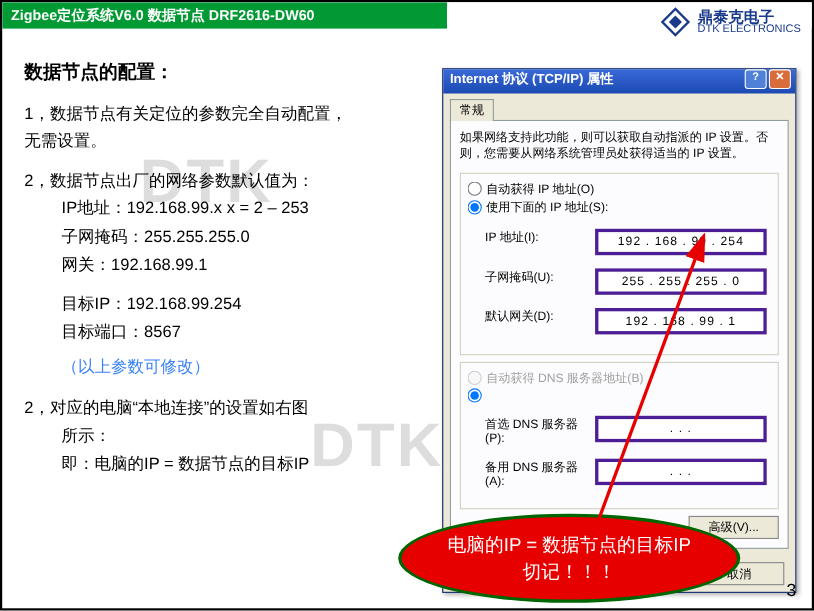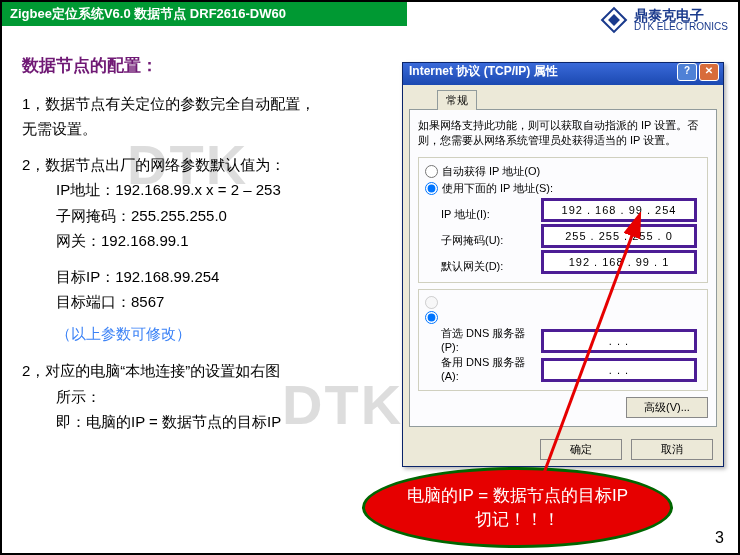--- a/index.html
+++ b/index.html
@@ -41,21 +41,21 @@
     position: absolute;
     top: 30px; left: 0; right: 0; bottom: 0;
   }
   .left-col {
     position: absolute;
     left: 20px; top: 20px; width: 360px;
     font-size: 15px;
     color: #000;
     line-height: 1.7;
   }
-  .title-red { color: #701a75; font-weight: bold; font-size: 17px; font-family: Liberation Serif, serif; }
+  .title-red { color: #000000; font-weight: bold; font-size: 17px; font-family: Liberation Serif, serif; }
   .blue-note { color: #3b82f6; }
   .watermark {
     position: absolute;
     font-size: 56px;
     font-weight: bold;
     color: rgba(120,120,120,0.25);
     font-family: Arial, sans-serif;
     letter-spacing: 2px;
     pointer-events: none;
   }
@@ -90,21 +90,21 @@
     border: 1px solid #fff;
     border-radius: 3px;
     color: #fff;
     font-size: 10px;
     line-height: 14px;
     text-align: center;
     margin-left: 2px;
     font-weight: bold;
   }
   .win-btn.help { background: #4f81d6; }
-  .tab-row { padding: 4px 6px 0 6px; margin-left: 28px; }
+  .tab-row { padding: 4px 6px 0 6px; }
   .tab {
     display: inline-block;
     background: #ece9d8;
     border: 1px solid #919b9c;
     border-bottom: none;
     padding: 2px 8px;
     font-size: 11px;
     position: relative;
     top: 1px;
   }
@@ -116,21 +116,21 @@
   }
   .desc { font-size: 11px; line-height: 1.4; margin-bottom: 8px; }
   fieldset {
     border: 1px solid #d0d0bf;
     margin: 0 0 6px 0;
     padding: 4px 6px 6px 6px;
   }
   .opt { display: flex; align-items: center; gap: 4px; font-size: 11px; margin: 2px 0; }
   .opt input[type=radio] { margin: 0; }
   .opt.gray { color: #a0a0a0; }
-  .field-row { display: flex; align-items: flex-end; margin: 2px 0; }
+  .field-row { display: flex; align-items: flex-start; margin: 12px 0; }
   .field-row label { width: 100px; font-size: 11px; padding-left: 16px; }
   .ipbox, .dotbox {
     width: 150px;
     height: 18px;
     border: 3px solid #4c1d95;
     background: #fff;
     font-size: 11px;
     line-height: 18px;
     text-align: center;
     letter-spacing: 1px;
@@ -255,20 +255,21 @@
             <div class="ipbox">255 . 255 . 255 .   0</div>
           </div>
           <div class="field-row">
             <label>默认网关(D):</label>
             <div class="ipbox">192 . 168 .  99 .   1</div>
           </div>
         </fieldset>
         <fieldset>
           <div class="opt gray">
             <input type="radio" disabled="" style="">
+            <span>自动获得 DNS 服务器地址(B)</span>
           </div>
           <div class="opt">
             <input type="radio" checked="" style="">
           </div>
           <div class="field-row">
             <label>首选 DNS 服务器(P):</label>
             <div class="dotbox"> .       .       . </div>
           </div>
           <div class="field-row">
             <label>备用 DNS 服务器(A):</label>

